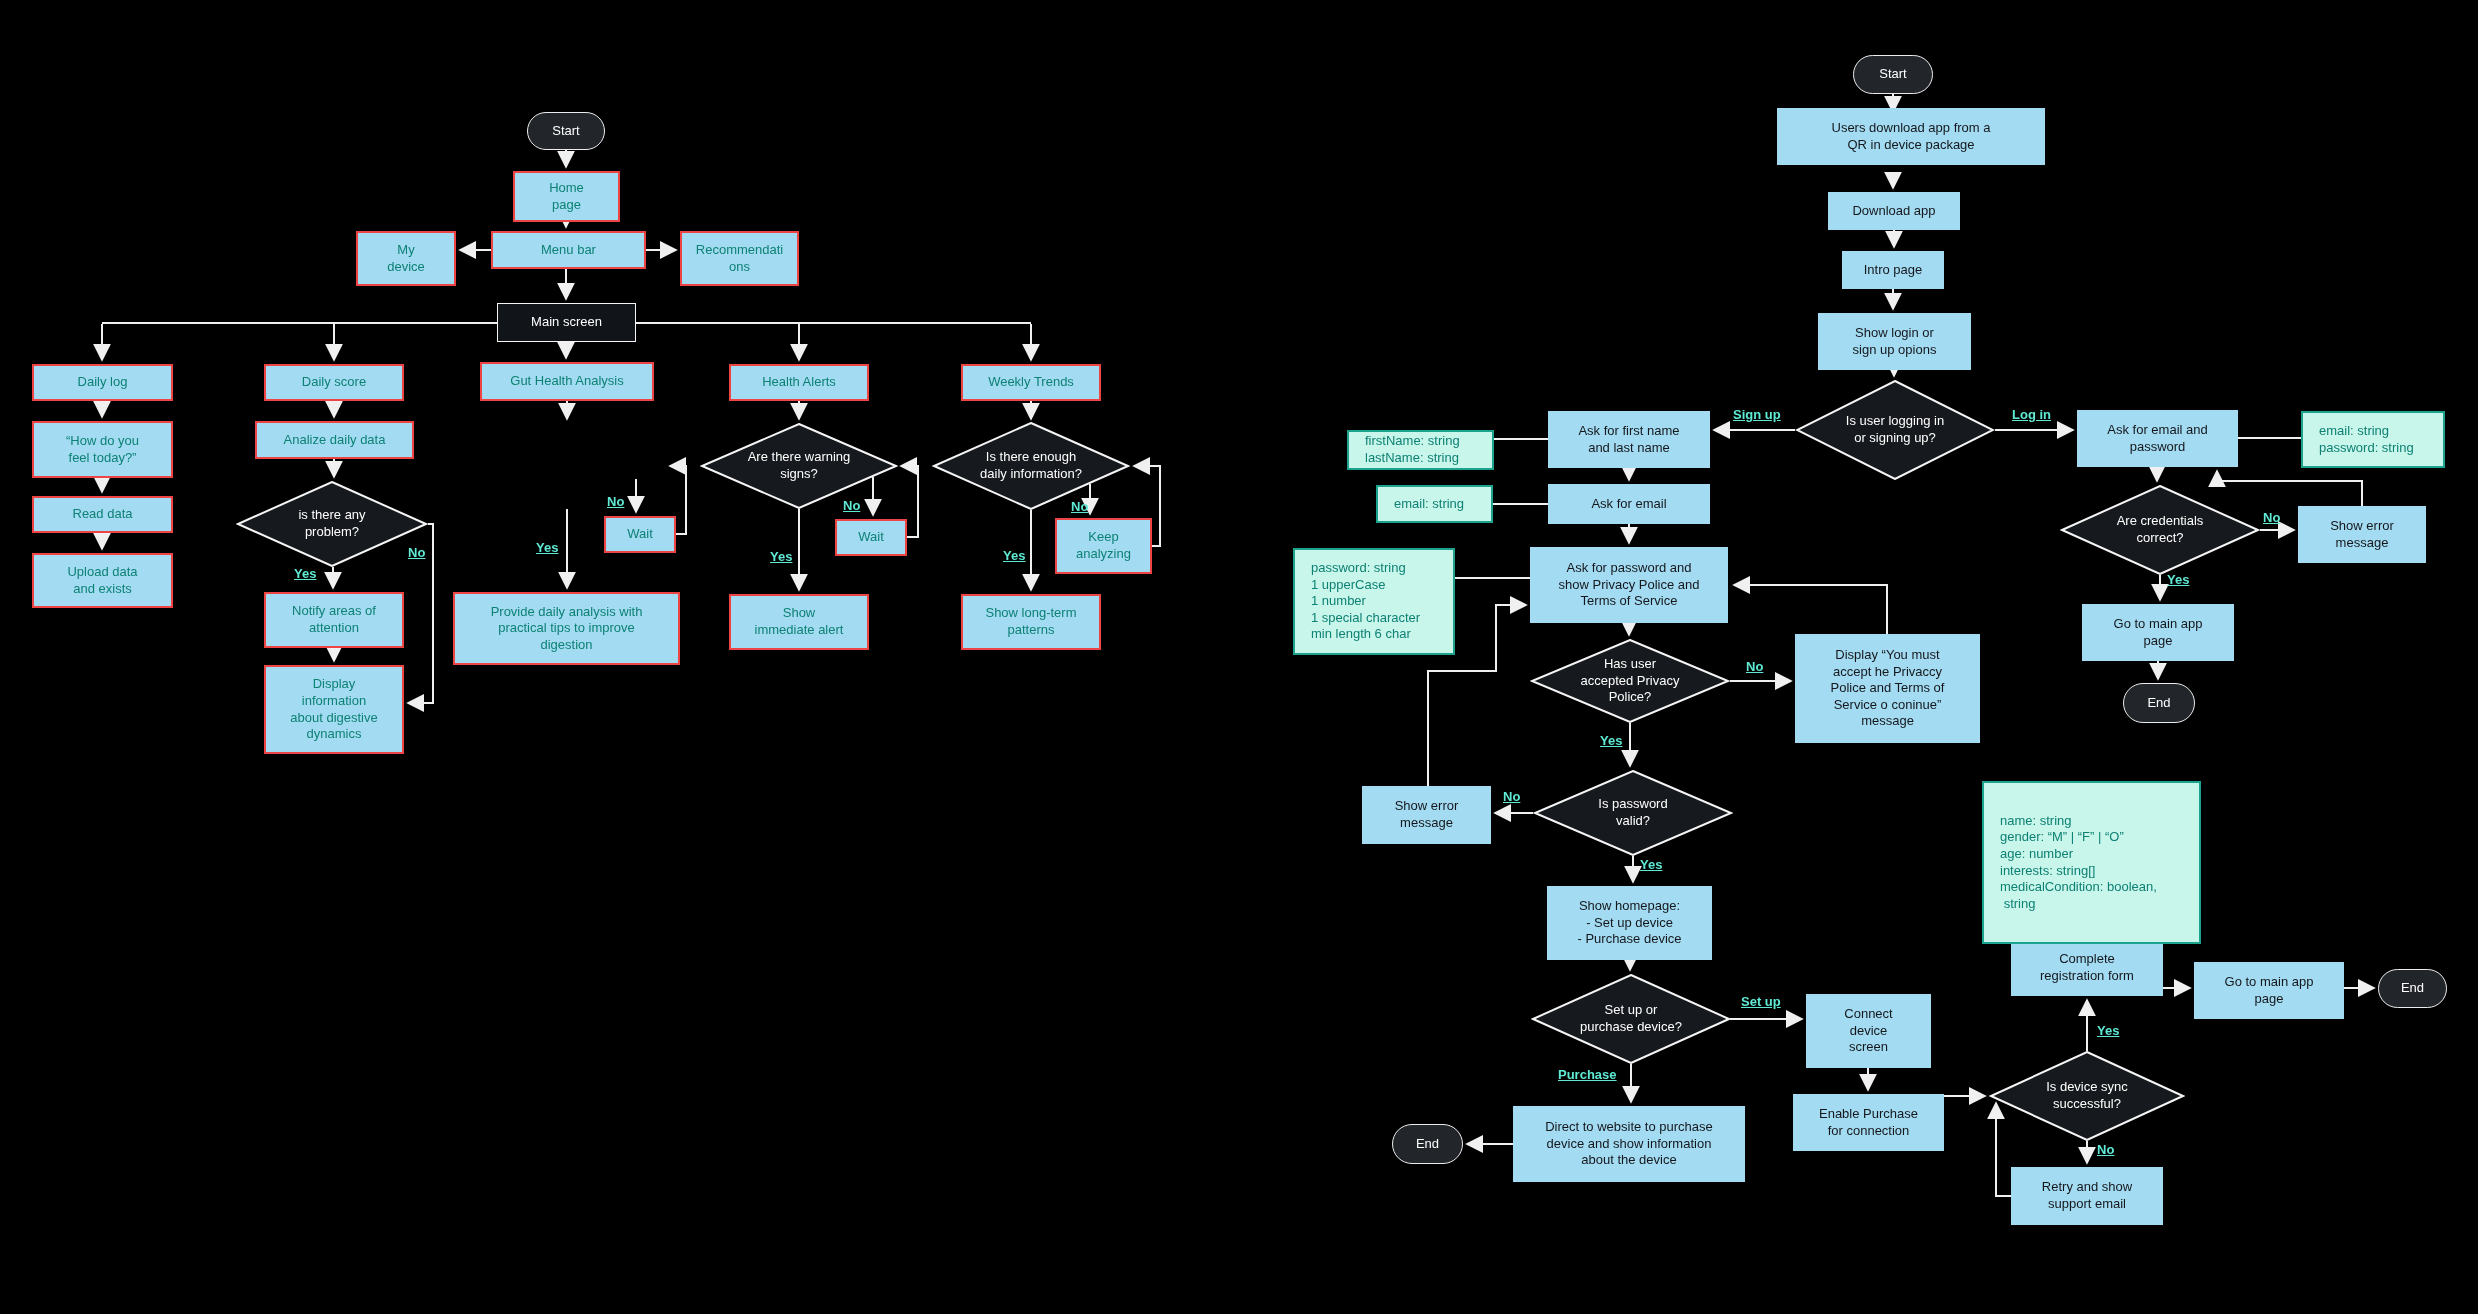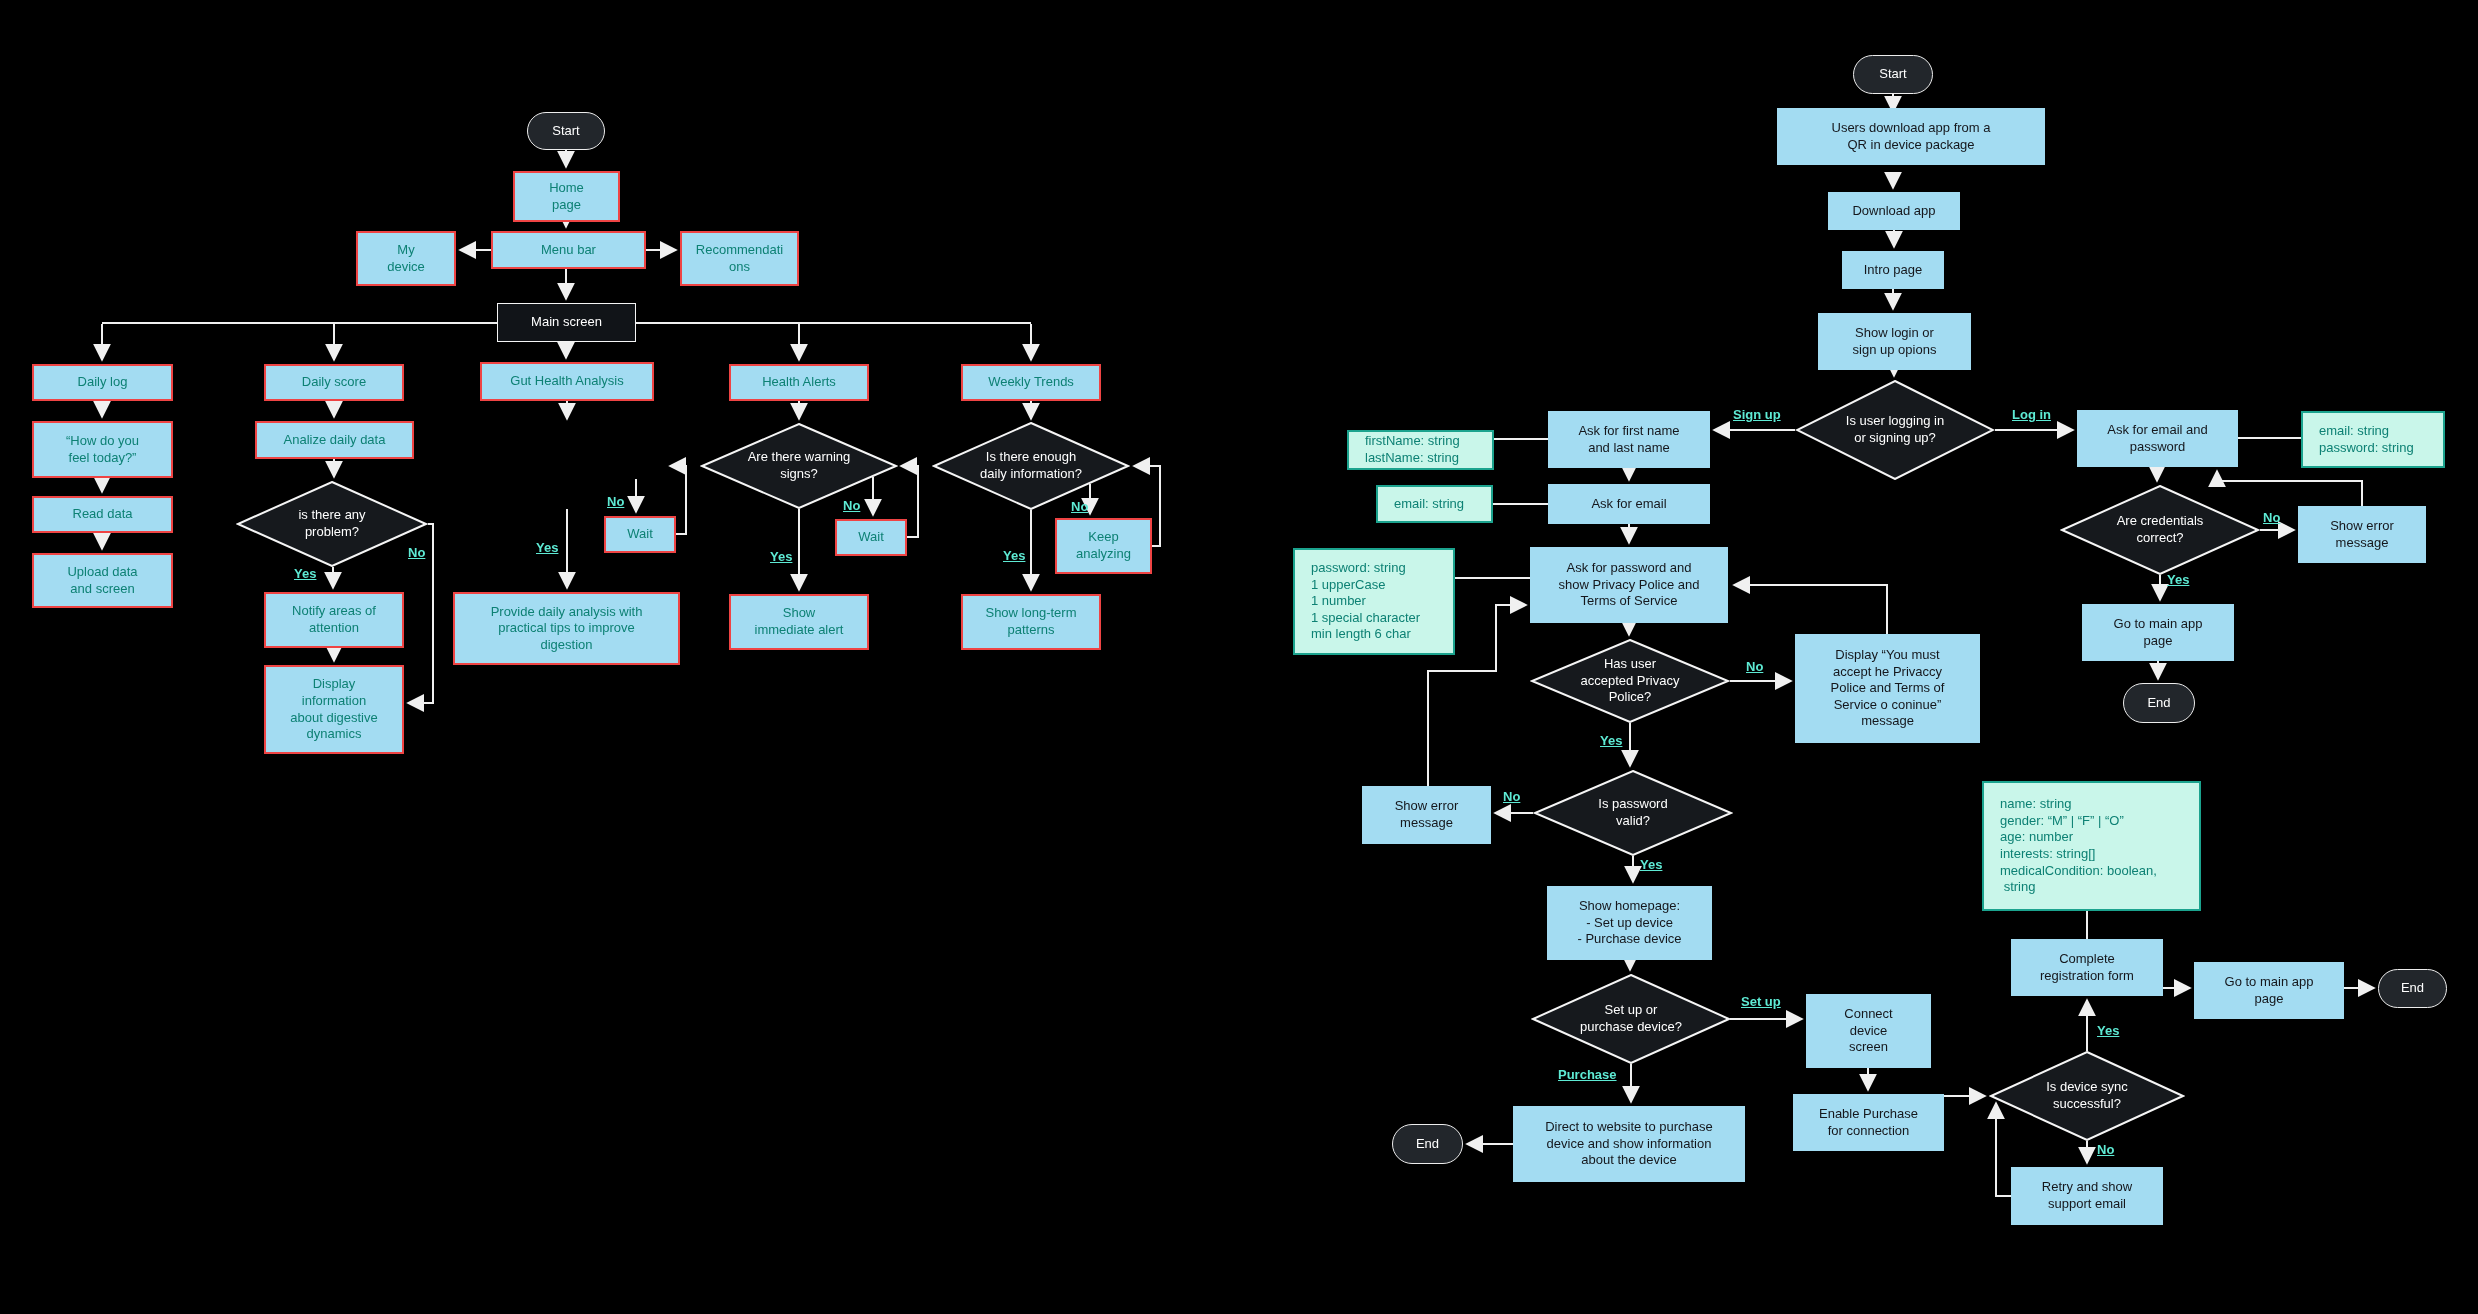--- a/index.html
+++ b/index.html
@@ -114,21 +114,21 @@
   <div class="node blue-l" style="left:491px;top:231px;width:155px;height:38px">Menu bar</div>
   <div class="node blue-l" style="left:680px;top:231px;width:119px;height:55px">Recommendati
 ons</div>
   <div class="node darkbox" style="left:497px;top:303px;width:139px;height:39px">Main screen</div>
 
   <div class="node blue-l" style="left:32px;top:364px;width:141px;height:37px">Daily log</div>
   <div class="node blue-l" style="left:32px;top:421px;width:141px;height:57px">“How do you
 feel today?”</div>
   <div class="node blue-l" style="left:32px;top:496px;width:141px;height:37px">Read data</div>
   <div class="node blue-l" style="left:32px;top:553px;width:141px;height:55px">Upload data
-and screen</div>
+and exists</div>
 
   <div class="node blue-l" style="left:264px;top:364px;width:140px;height:37px">Daily score</div>
   <div class="node blue-l" style="left:255px;top:421px;width:159px;height:38px">Analize daily data</div>
   <div class="diamond" style="left:236px;top:481px;width:192px;height:86px">
     <svg width="192" height="86">
         <polygon points="96,1 190,43 96,85 2,43"></polygon>
       </svg>
     <div class="dlabel">is there any
 problem?</div>
   </div>
@@ -257,21 +257,21 @@
     <svg width="196" height="90">
         <polygon points="98,1 194,45 98,89 2,45"></polygon>
       </svg>
     <div class="dlabel">Is device sync
 successful?</div>
   </div>
   <div class="node blue-r" style="left:2011px;top:1167px;width:152px;height:58px">Retry and show
 support email</div>
   <div class="node blue-r" style="left:2011px;top:939px;width:152px;height:57px">Complete
 registration form</div>
-  <div class="node mint" style="left:1982px;top:781px;width:219px;height:130px">name: string
+  <div class="node mint" style="left:1982px;top:781px;width:219px;height:163px">name: string
 gender: “M” | “F” | “O”
 age: number
 interests: string[]
 medicalCondition: boolean,
  string</div>
   <div class="node blue-r" style="left:2194px;top:962px;width:150px;height:57px">Go to main app
 page</div>
   <div class="node pill" style="left:2378px;top:969px;width:69px;height:39px">End</div>
 
   <div class="node blue-r" style="left:2077px;top:410px;width:161px;height:57px">Ask for email and

